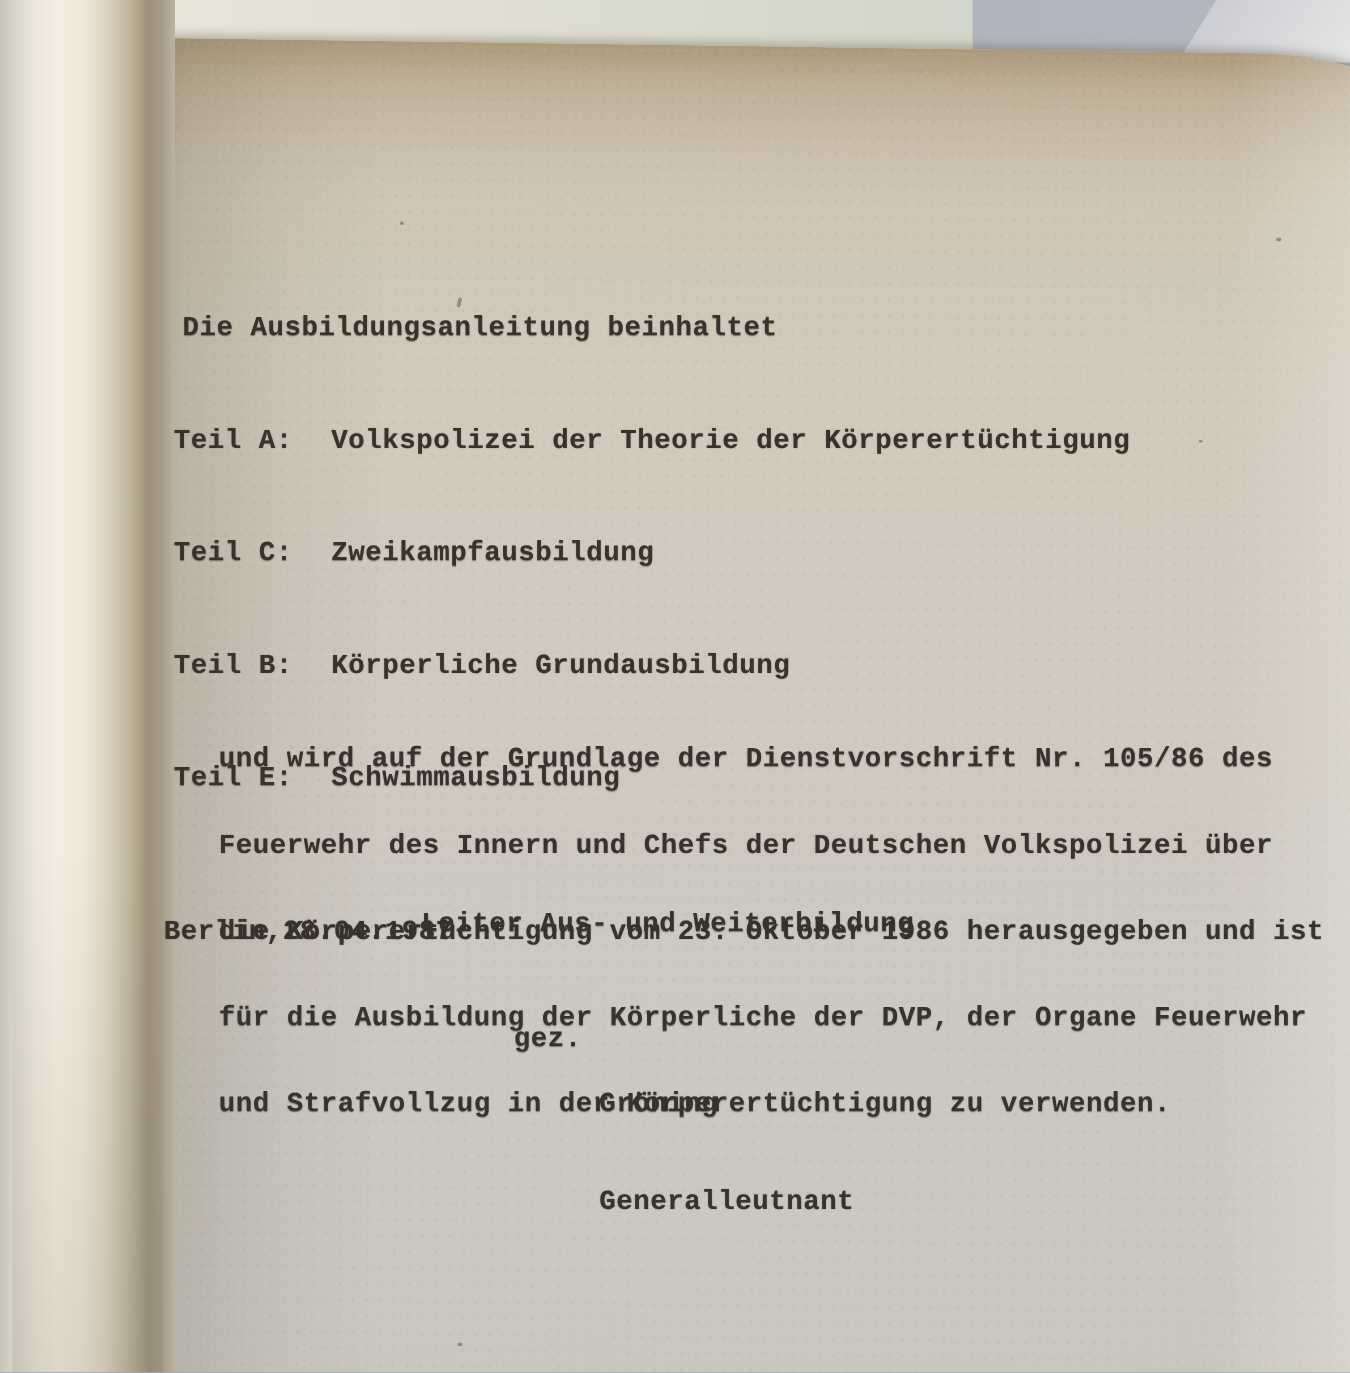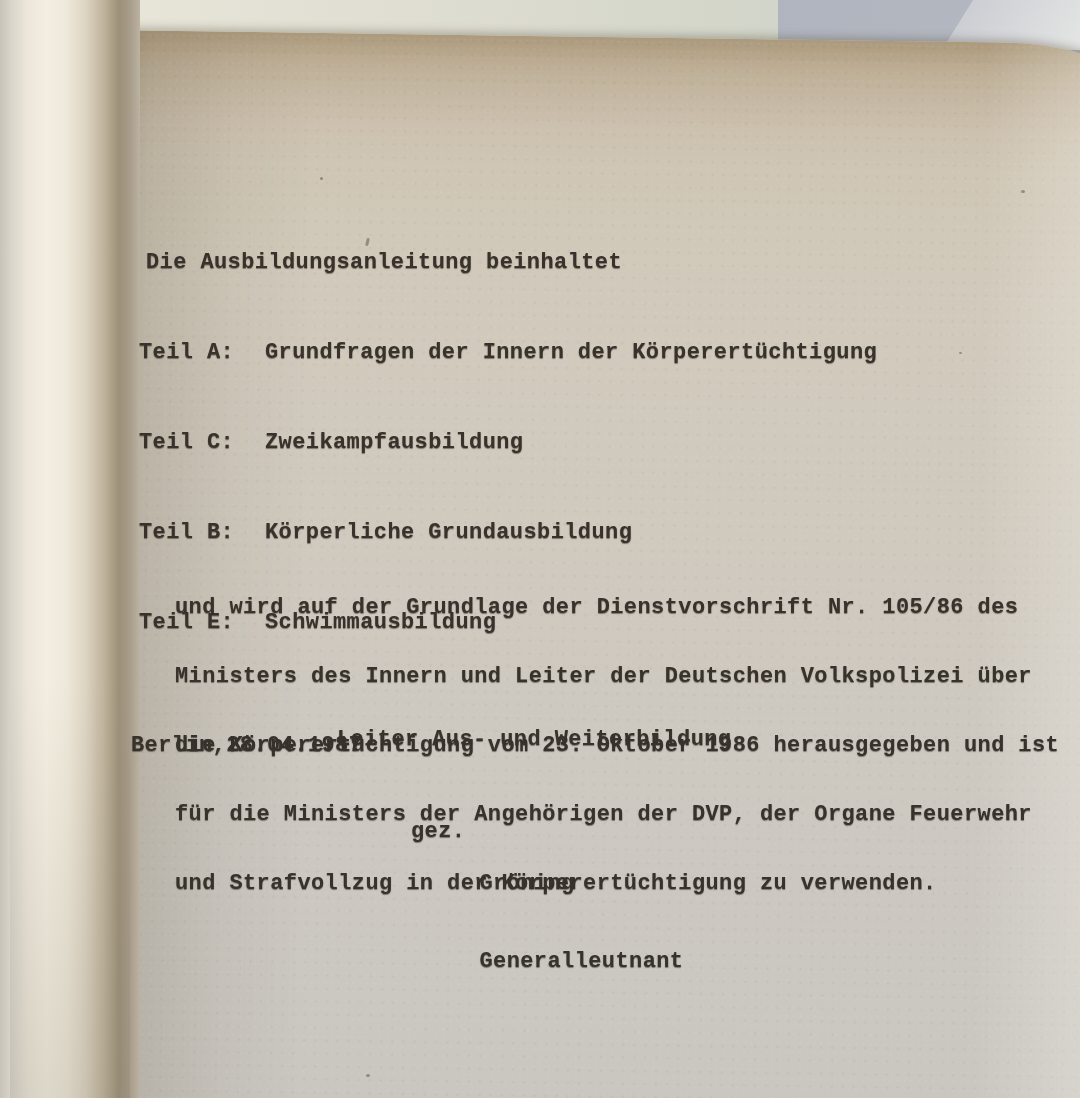--- a/index.html
+++ b/index.html
@@ -85,41 +85,41 @@
 
   <div class="page"></div>
 
   <div class="curl"></div>
 
   <div class="txt intro">Die Ausbildungsanleitung beinhaltet</div>
 
   <div class="txt parts">
     <div class="part-row">
       <span class="part-label">Teil A:</span>
-      <span class="part-title">Grundfragen der Innern der Körperertüchtigung</span>
+      <span class="part-title">Volkspolizei der Theorie der Körperertüchtigung</span>
     </div>
     <div class="part-row">
       <span class="part-label">Teil C:</span>
       <span class="part-title">Zweikampfausbildung</span>
     </div>
     <div class="part-row">
       <span class="part-label">Teil B:</span>
       <span class="part-title">Körperliche Grundausbildung</span>
     </div>
     <div class="part-row">
       <span class="part-label">Teil E:</span>
       <span class="part-title">Schwimmausbildung</span>
     </div>
   </div>
 
   <div class="txt body">
     <div>und wird auf der Grundlage der Dienstvorschrift Nr. 105/86 des</div>
-    <div>Ministers des Innern und Leiter der Deutschen Volkspolizei über</div>
+    <div>Feuerwehr des Innern und Chefs der Deutschen Volkspolizei über</div>
     <div>die Körperertüchtigung vom 23. Oktober 1986 herausgegeben und ist</div>
-    <div>für die Ministers der Angehörigen der DVP, der Organe Feuerwehr</div>
+    <div>für die Ausbildung der Körperliche der DVP, der Organe Feuerwehr</div>
     <div>und Strafvollzug in der Körperertüchtigung zu verwenden.</div>
   </div>
 
   <div class="txt dateline">Berlin,28.04.1987</div>
 
   <div class="txt issuer">Leiter Aus- und Weiterbildung</div>
 
   <div class="txt sig">
     <span class="sig-gez">gez.</span>
     <span class="sig-name-block">

